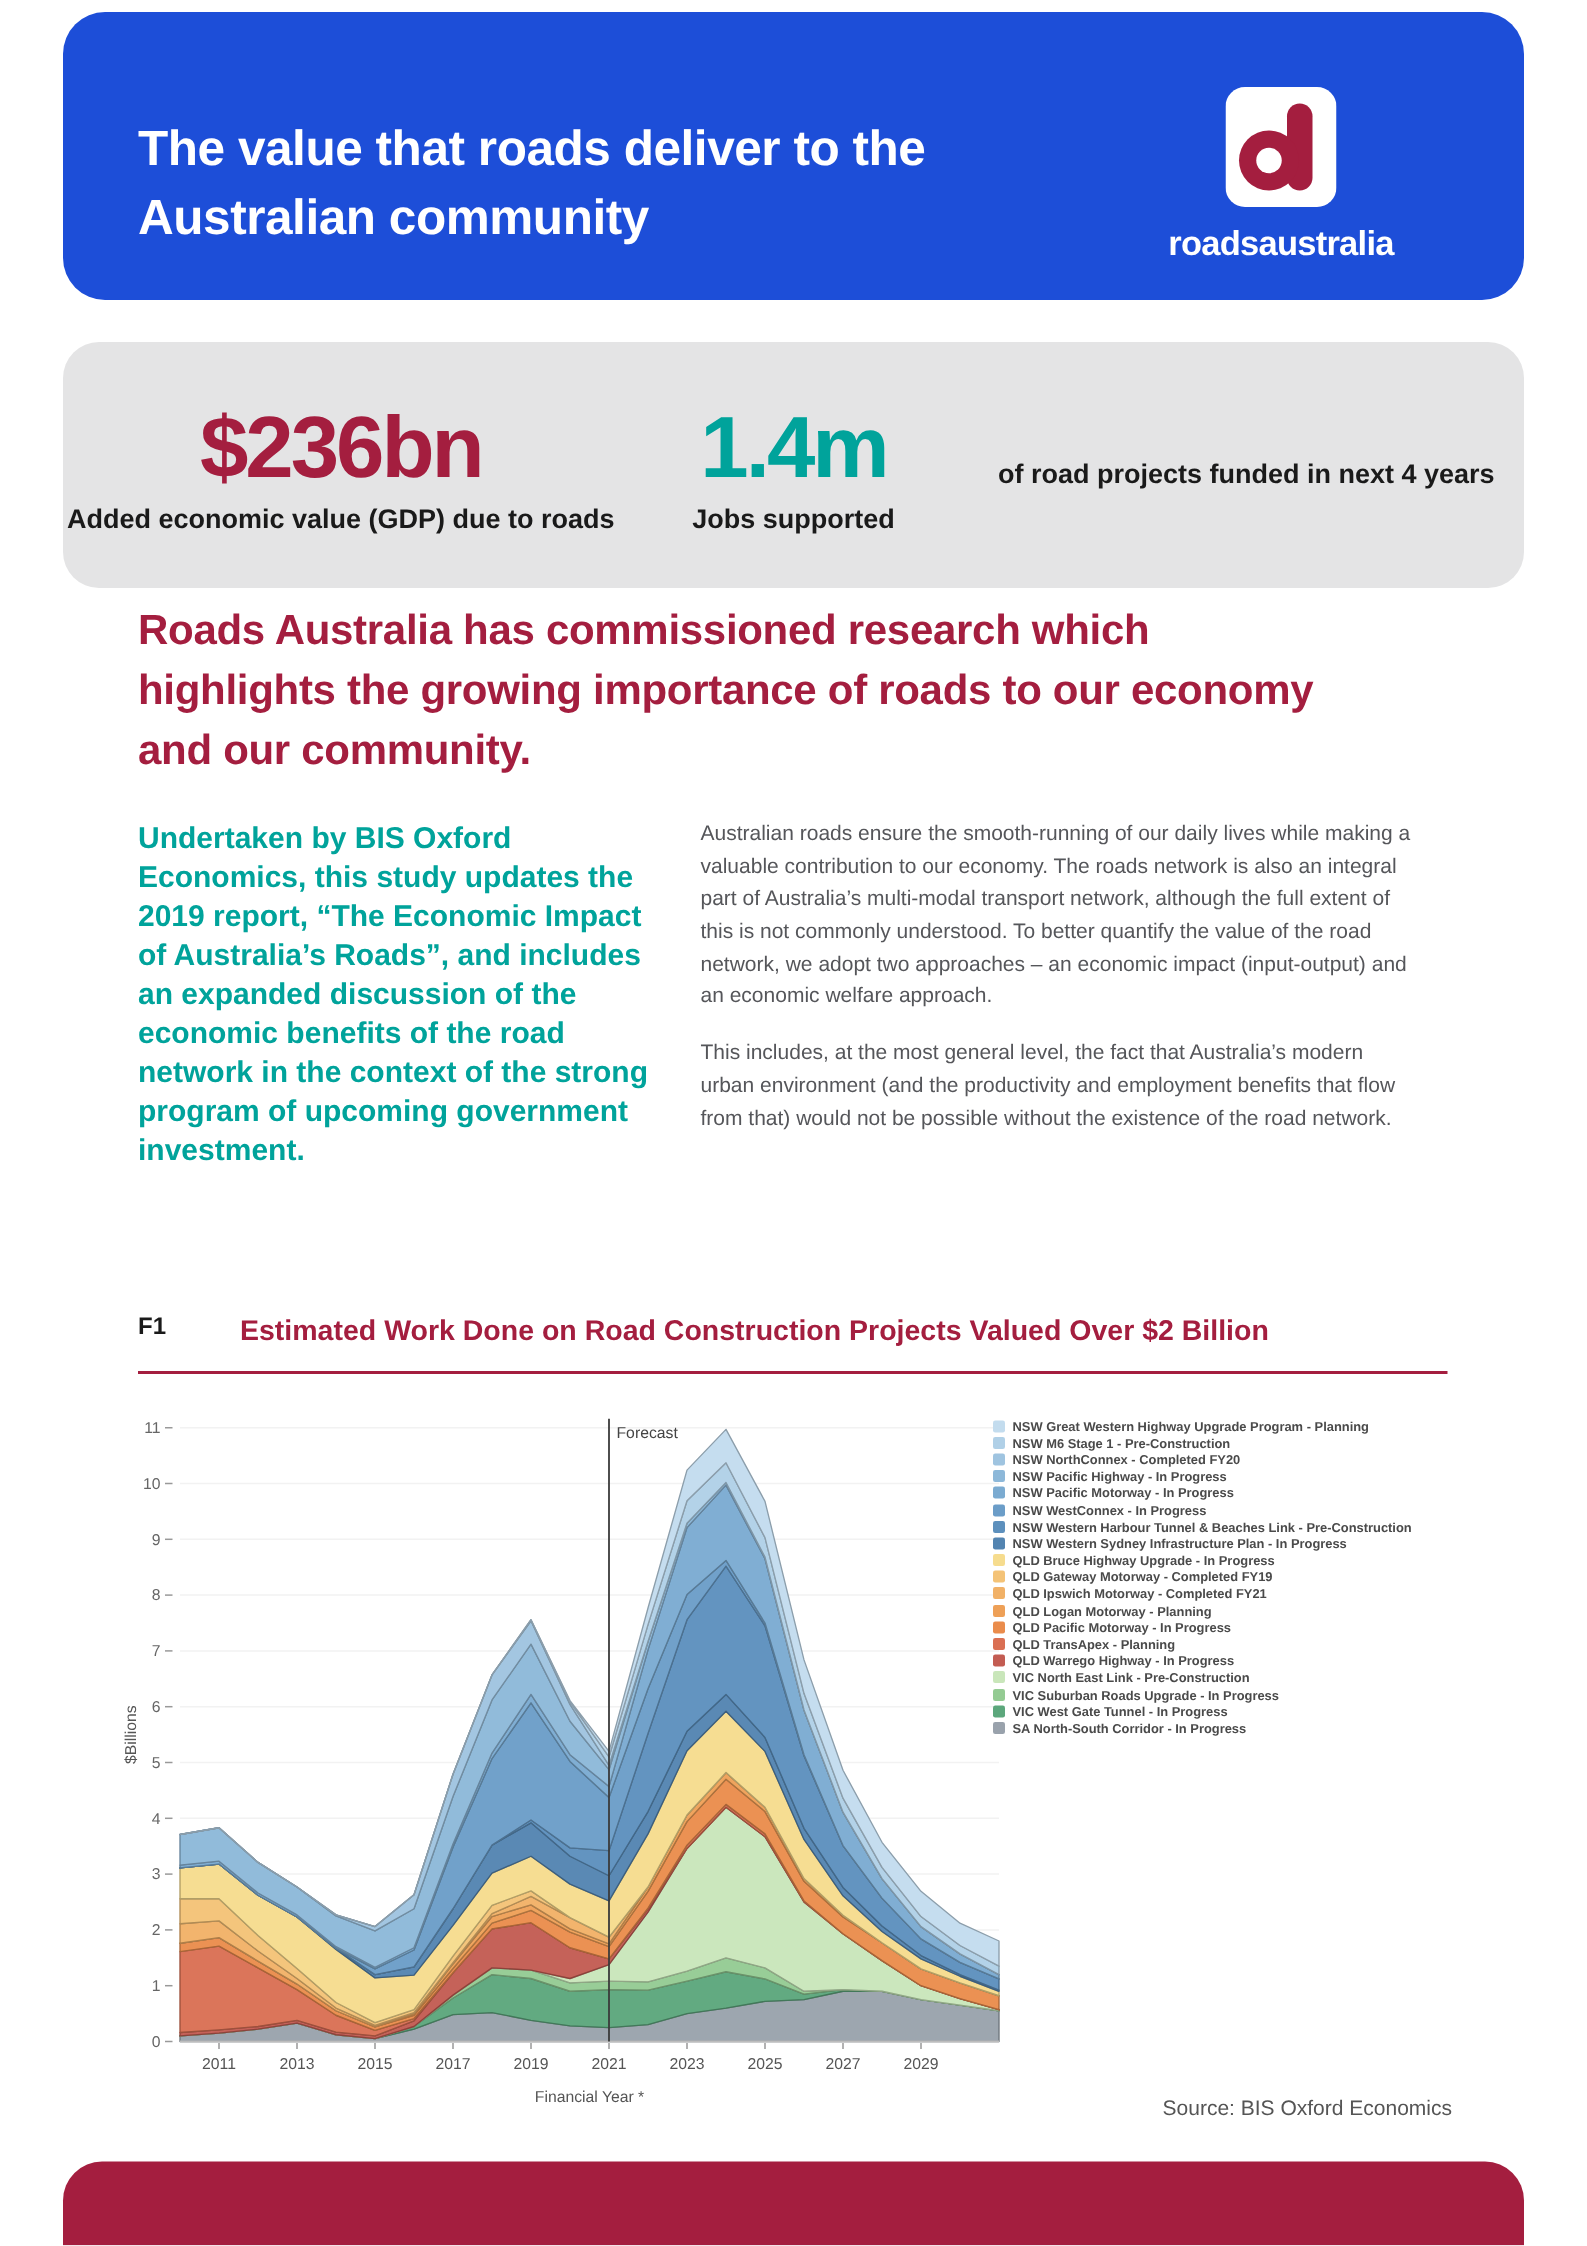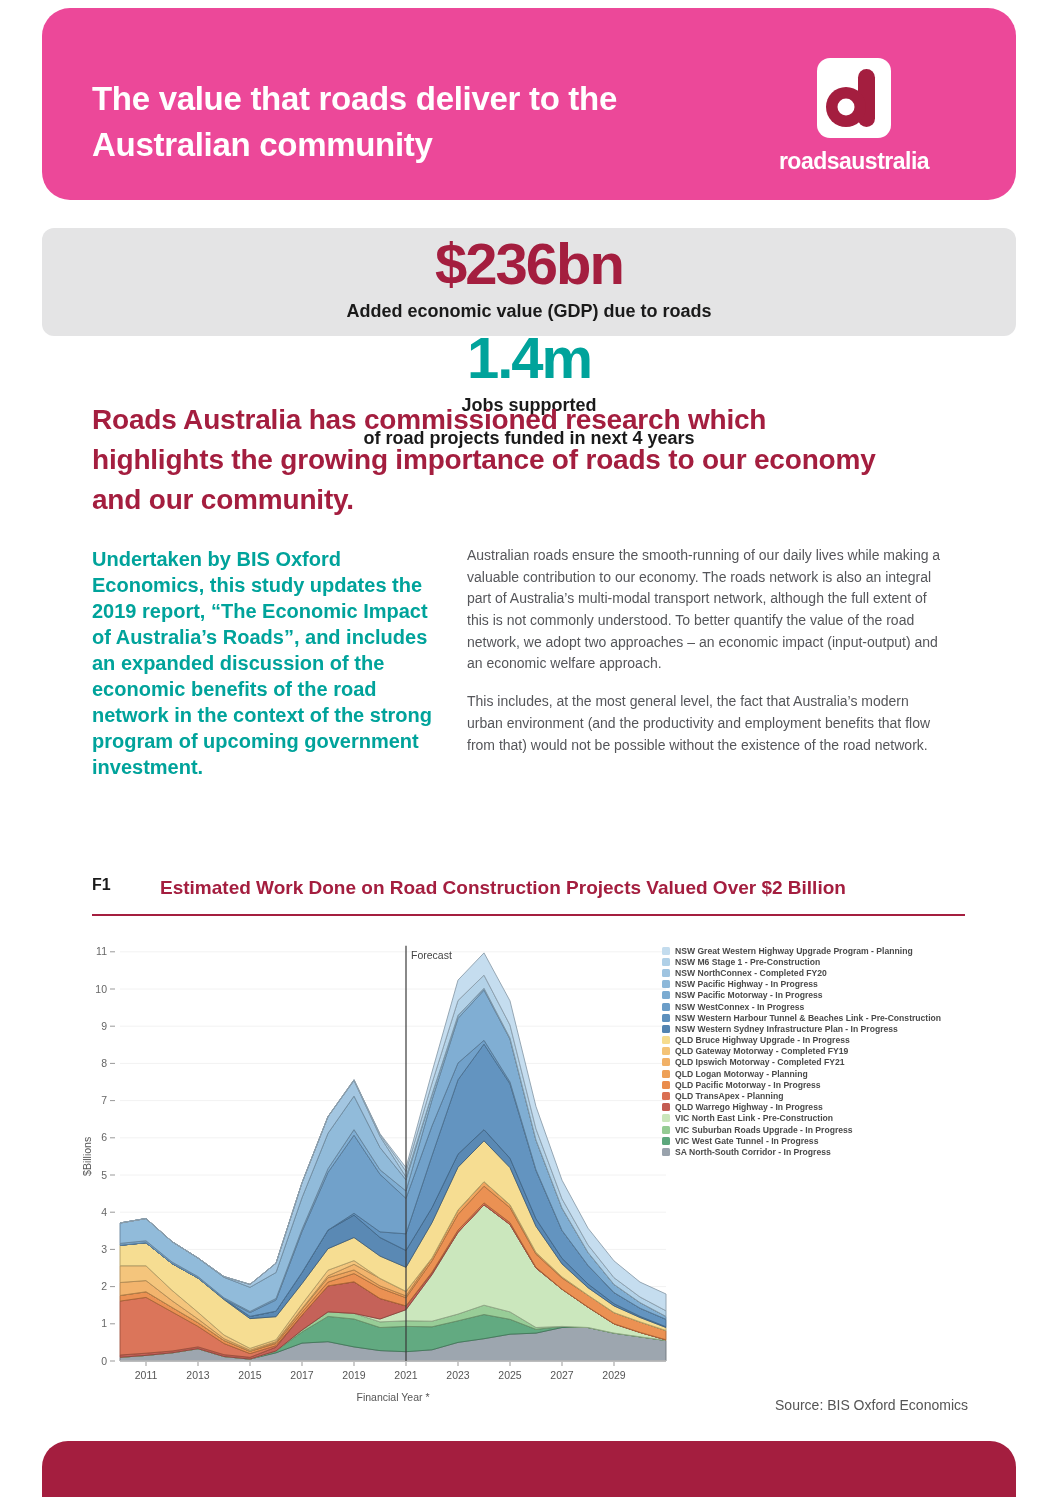--- a/index.html
+++ b/index.html
@@ -1,28 +1,28 @@
 <!DOCTYPE html>
 <html><head>
 <meta charset="utf-8">
 <style>
   html,body{margin:0;padding:0;background:#ffffff;}
   .page{position:relative;width:1058px;height:1497px;background:#fff;overflow:hidden;
         font-family:"Liberation Sans",sans-serif;}
 
   
-  .header{position:absolute;left:42px;top:8px;width:974px;height:192px;background:#ec4899;border-radius:28px;}
+  .header{position:absolute;left:42px;top:8px;width:974px;height:192px;background:#1d4ed8;border-radius:28px;}
   .header-title{position:absolute;left:50px;top:68px;width:640px;color:#fff;font-size:33px;font-weight:bold;
                 line-height:1.4;white-space:pre-line;letter-spacing:-0.3px;}
   .logo{position:absolute;right:52px;top:50px;width:220px;text-align:center;}
   .logo-text{color:#fff;font-size:23px;font-weight:bold;letter-spacing:-0.5px;margin-top:6px;}
 
   
-  .stats{position:absolute;left:42px;top:228px;width:974px;height:108px;background:#E4E4E5;border-radius:12px;
-         display:flex;align-items:center;flex-direction:column;}
+  .stats{position:absolute;left:42px;top:228px;width:974px;height:164px;background:#E4E4E5;border-radius:24px;
+         display:flex;align-items:center;}
   .stat{flex:1;text-align:center;padding-top:6px;}
   .stat-value{font-size:58px;font-weight:800;letter-spacing:-2px;line-height:1.05;}
   .stat-label{font-size:18px;font-weight:bold;color:#1a1a1a;margin-top:6px;}
 
   
   .headline{position:absolute;left:92px;top:400px;width:890px;color:#A41E3F;font-size:28px;font-weight:bold;
             line-height:1.42;white-space:pre-line;letter-spacing:-0.2px;}
   .col-left{position:absolute;left:92px;top:546px;width:340px;color:#00A39B;font-size:20px;font-weight:bold;line-height:1.3;}
   .col-right{position:absolute;left:467px;top:545px;width:478px;color:#55565A;font-size:14px;line-height:1.55;}
   .col-right p{margin:0 0 16px 0;}

